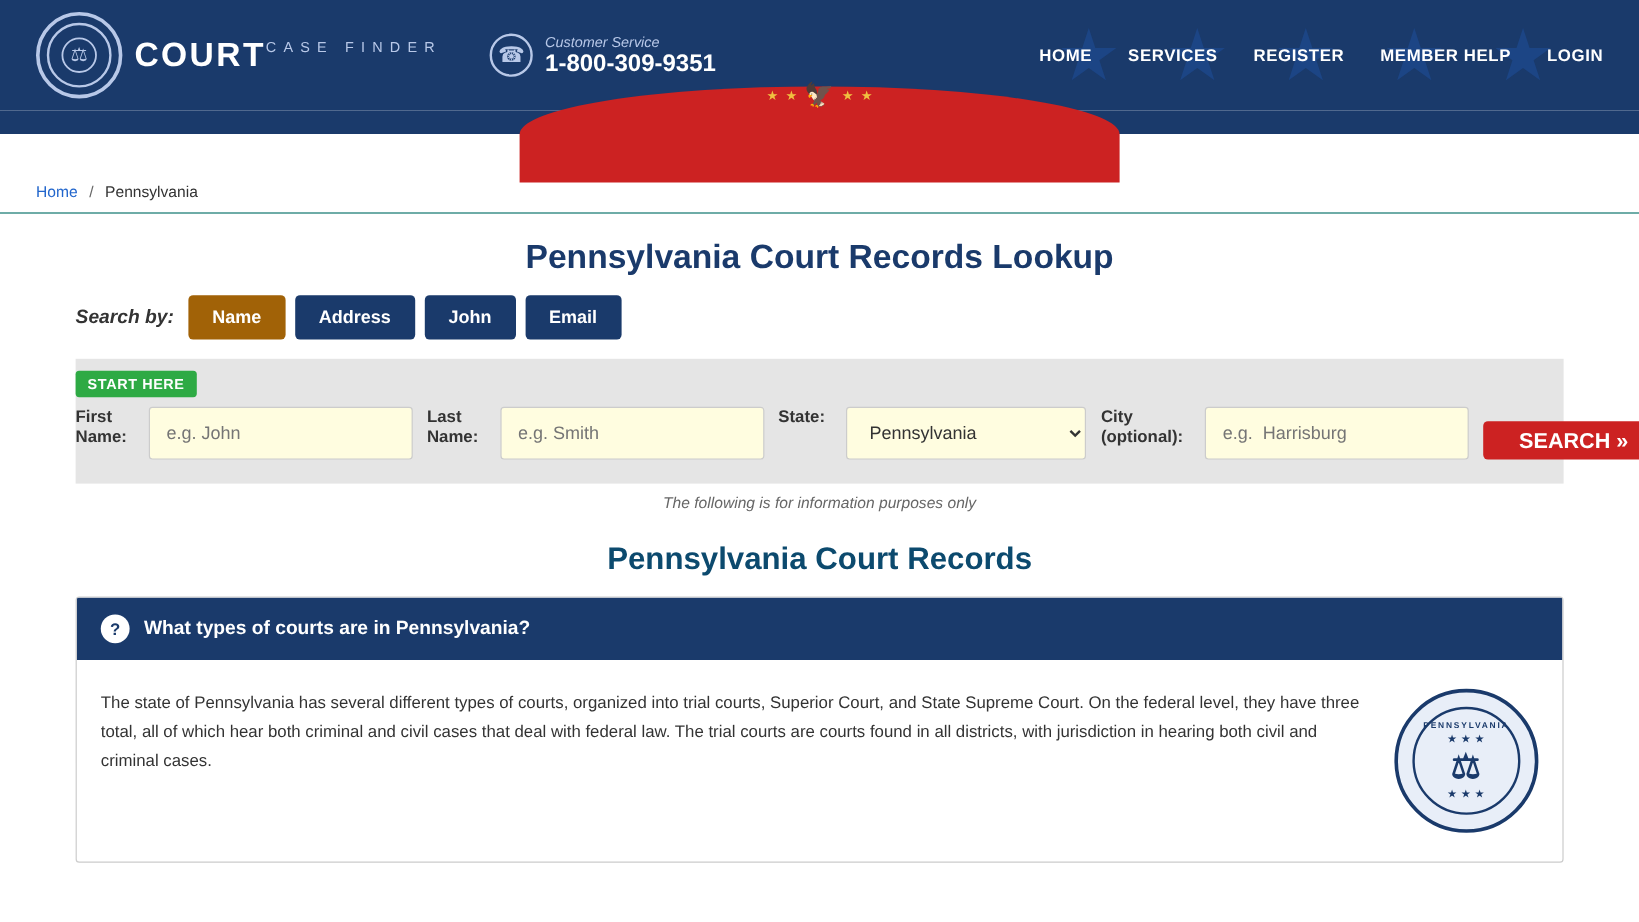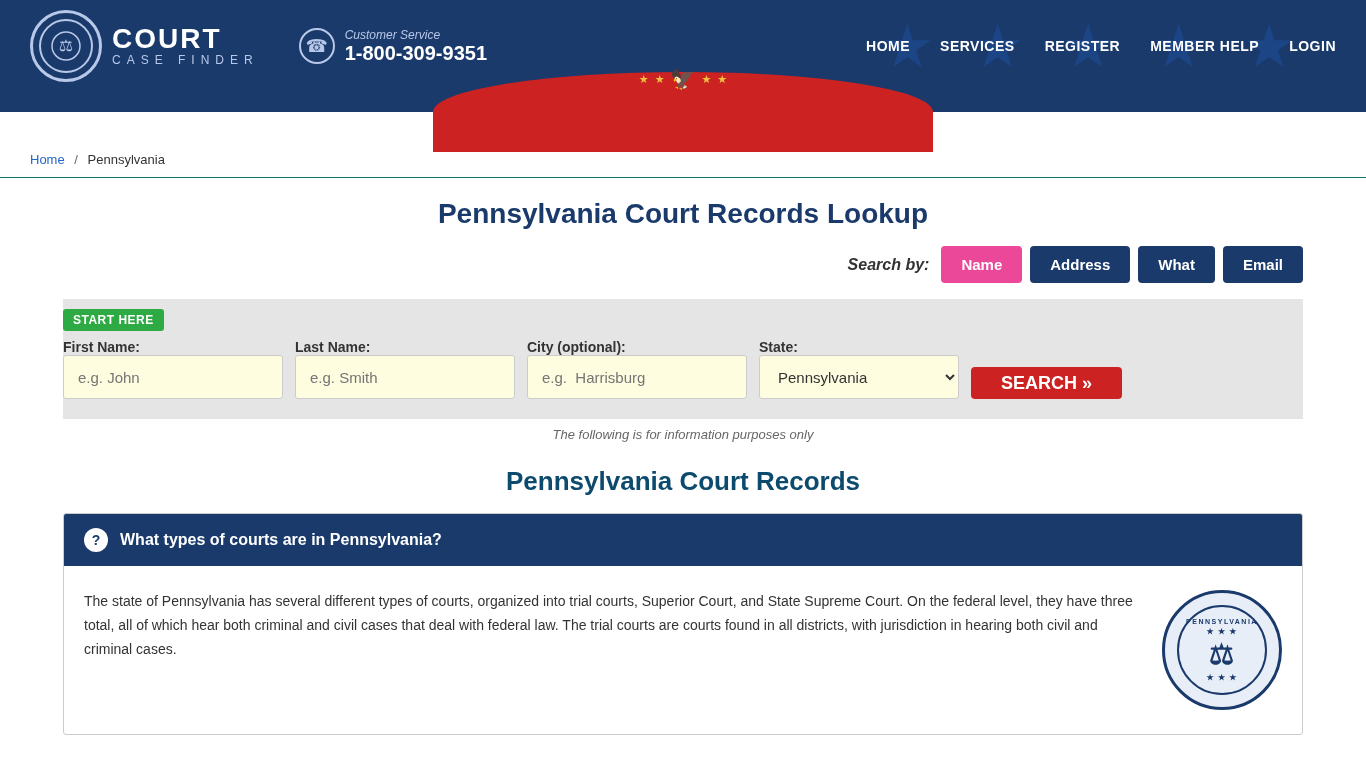--- a/index.html
+++ b/index.html
@@ -51,21 +51,21 @@
       border-radius: 50%;
       border: 2px solid #b8c8e8;
       display: flex;
       align-items: center;
       justify-content: center;
       color: #b8c8e8;
       font-size: 22px;
     }
     .logo-text {
       display: flex;
-      flex-direction: column;
+      flex-direction: row;
     }
     .logo-court {
       font-size: 28px;
       font-weight: bold;
       color: #fff;
       letter-spacing: 2px;
       line-height: 1;
     }
     .logo-case-finder {
       font-size: 12px;
@@ -168,42 +168,42 @@
       font-size: 28px;
       font-weight: bold;
       color: #1a3a6b;
       margin-bottom: 16px;
     }
 
     
     .search-by-row {
       display: flex;
       align-items: center;
-      justify-content: flex-end;
+      justify-content: flex-start;
       gap: 8px;
       margin-bottom: 16px;
     }
     .search-by-label {
       font-weight: bold;
       font-style: italic;
       font-size: 16px;
       color: #333;
       margin-right: 4px;
     }
     .tab-btn {
       padding: 10px 20px;
       font-size: 15px;
       font-weight: bold;
       border: none;
       border-radius: 4px;
       cursor: pointer;
       color: #fff;
     }
     .tab-btn.active {
-      background: #ec4899;
+      background: #a16207;
     }
     .tab-btn.inactive {
       background: #1a3a6b;
     }
 
     
     .search-form-area {
       background: #e5e5e5;
       padding: 10px 0 20px 0;
     }
@@ -218,22 +218,22 @@
       margin-bottom: 8px;
       letter-spacing: 0.5px;
     }
     .form-row {
       display: flex;
       align-items: flex-end;
       gap: 12px;
     }
     .form-group {
       display: flex;
-      flex-direction: column;
-      gap: 0;
+      flex-direction: row;
+      gap: 18px;
     }
     .form-group label {
       font-weight: bold;
       font-size: 14px;
       color: #333;
     }
     .form-group input, .form-group select {
       padding: 10px 14px;
       font-size: 15px;
       border: 1px solid #ccc;
@@ -434,38 +434,34 @@
 </div>
 
 <div class="main-content">
 
   <h1 class="page-title">Pennsylvania Court Records Lookup</h1>
 
   <div class="search-by-row">
     <span class="search-by-label">Search by:</span>
     <button class="tab-btn active">Name</button>
     <button class="tab-btn inactive">Address</button>
-    <button class="tab-btn inactive">What</button>
+    <button class="tab-btn inactive">John</button>
     <button class="tab-btn inactive">Email</button>
   </div>
 
   <div class="search-form-area">
     <span class="start-here-badge">START HERE</span>
     <div class="form-row">
       <div class="form-group first-name">
         <label>First Name:</label>
         <input type="text" placeholder="e.g. John" style="">
       </div>
       <div class="form-group last-name">
         <label>Last Name:</label>
         <input type="text" placeholder="e.g. Smith" style="">
-      </div>
-      <div class="form-group city">
-        <label>City (optional):</label>
-        <input type="text" placeholder="e.g.  Harrisburg" style="">
       </div>
       <div class="form-group">
         <label>State:</label>
         <select>
           <option>Pennsylvania</option>
           <option>Alabama</option><option>Alaska</option><option>Arizona</option>
           <option>Arkansas</option><option>California</option><option>Colorado</option>
           <option>Connecticut</option><option>Delaware</option><option>Florida</option>
           <option>Georgia</option><option>Hawaii</option><option>Idaho</option>
           <option>Illinois</option><option>Indiana</option><option>Iowa</option>
@@ -476,20 +472,24 @@
           <option>Nevada</option><option>New Hampshire</option><option>New Jersey</option>
           <option>New Mexico</option><option>New York</option><option>North Carolina</option>
           <option>North Dakota</option><option>Ohio</option><option>Oklahoma</option>
           <option>Oregon</option><option>Rhode Island</option><option>South Carolina</option>
           <option>South Dakota</option><option>Tennessee</option><option>Texas</option>
           <option>Utah</option><option>Vermont</option><option>Virginia</option>
           <option>Washington</option><option>West Virginia</option><option>Wisconsin</option>
           <option>Wyoming</option>
         </select>
       </div>
+      <div class="form-group city">
+        <label>City (optional):</label>
+        <input type="text" placeholder="e.g.  Harrisburg" style="">
+      </div>
       <button class="search-btn">SEARCH »</button>
     </div>
   </div>
 
   <p class="info-note">The following is for information purposes only</p>
 
   <h2 class="section-title">Pennsylvania Court Records</h2>
 
   <div class="faq-item">
     <div class="faq-header">

